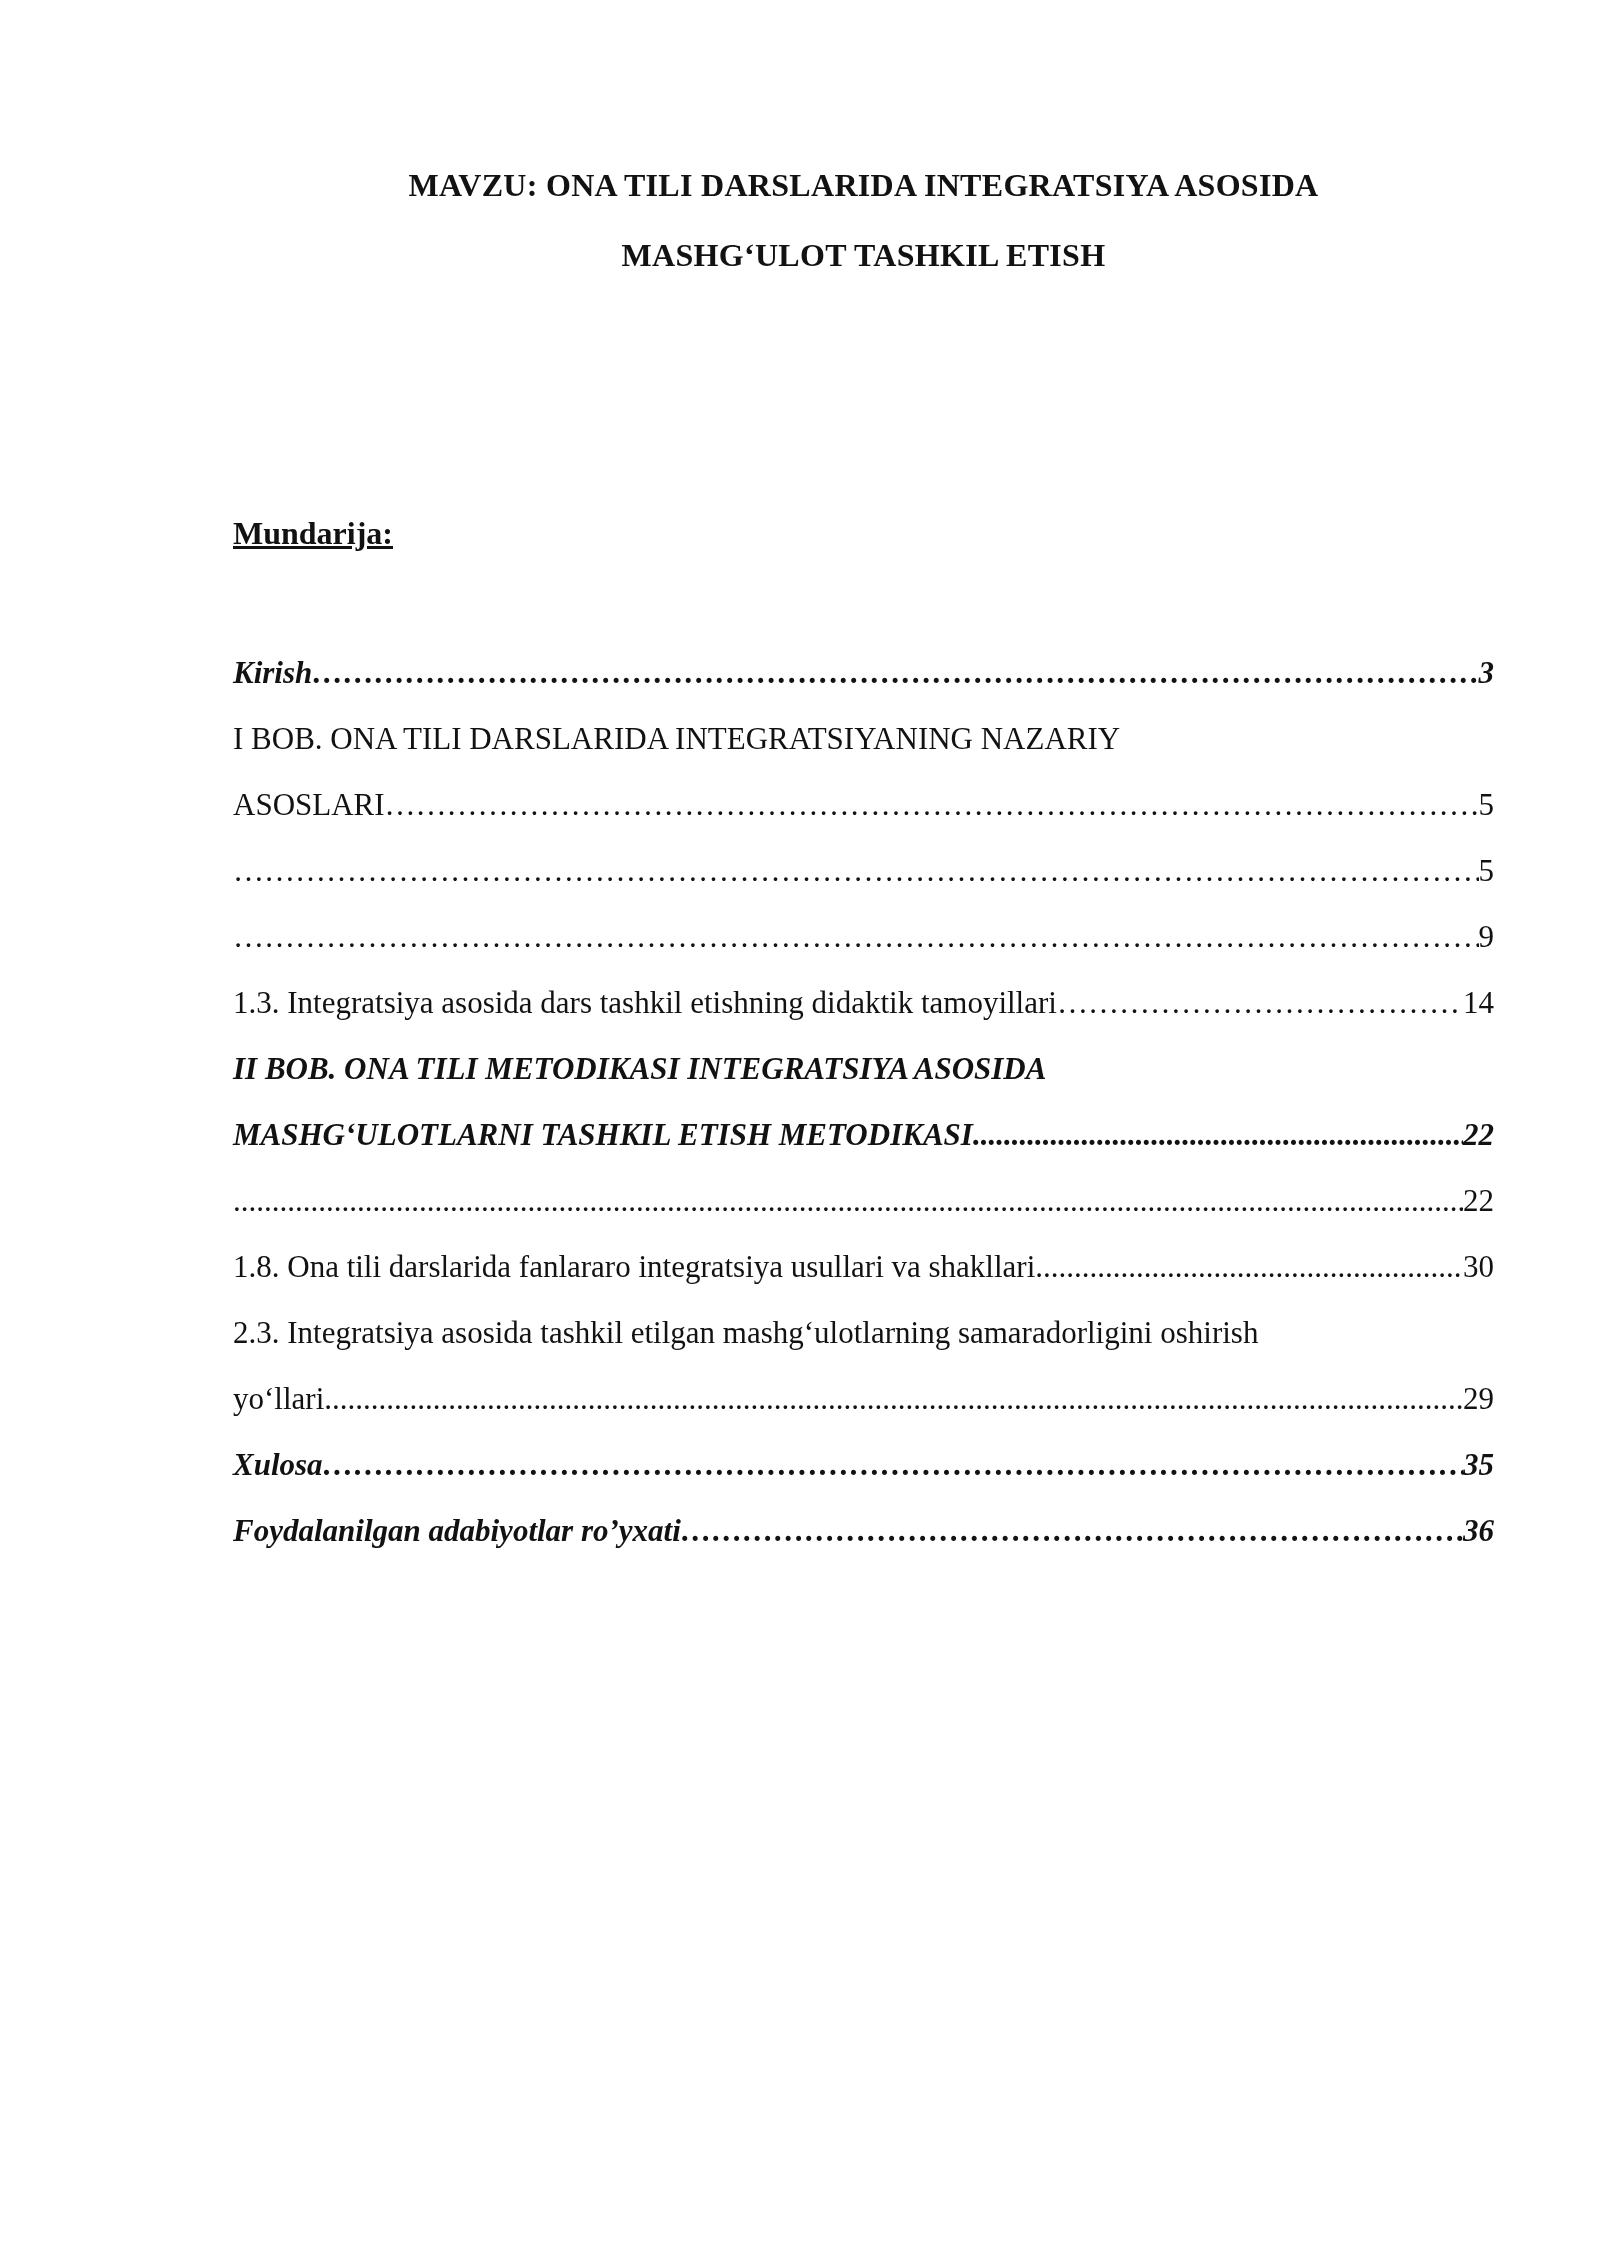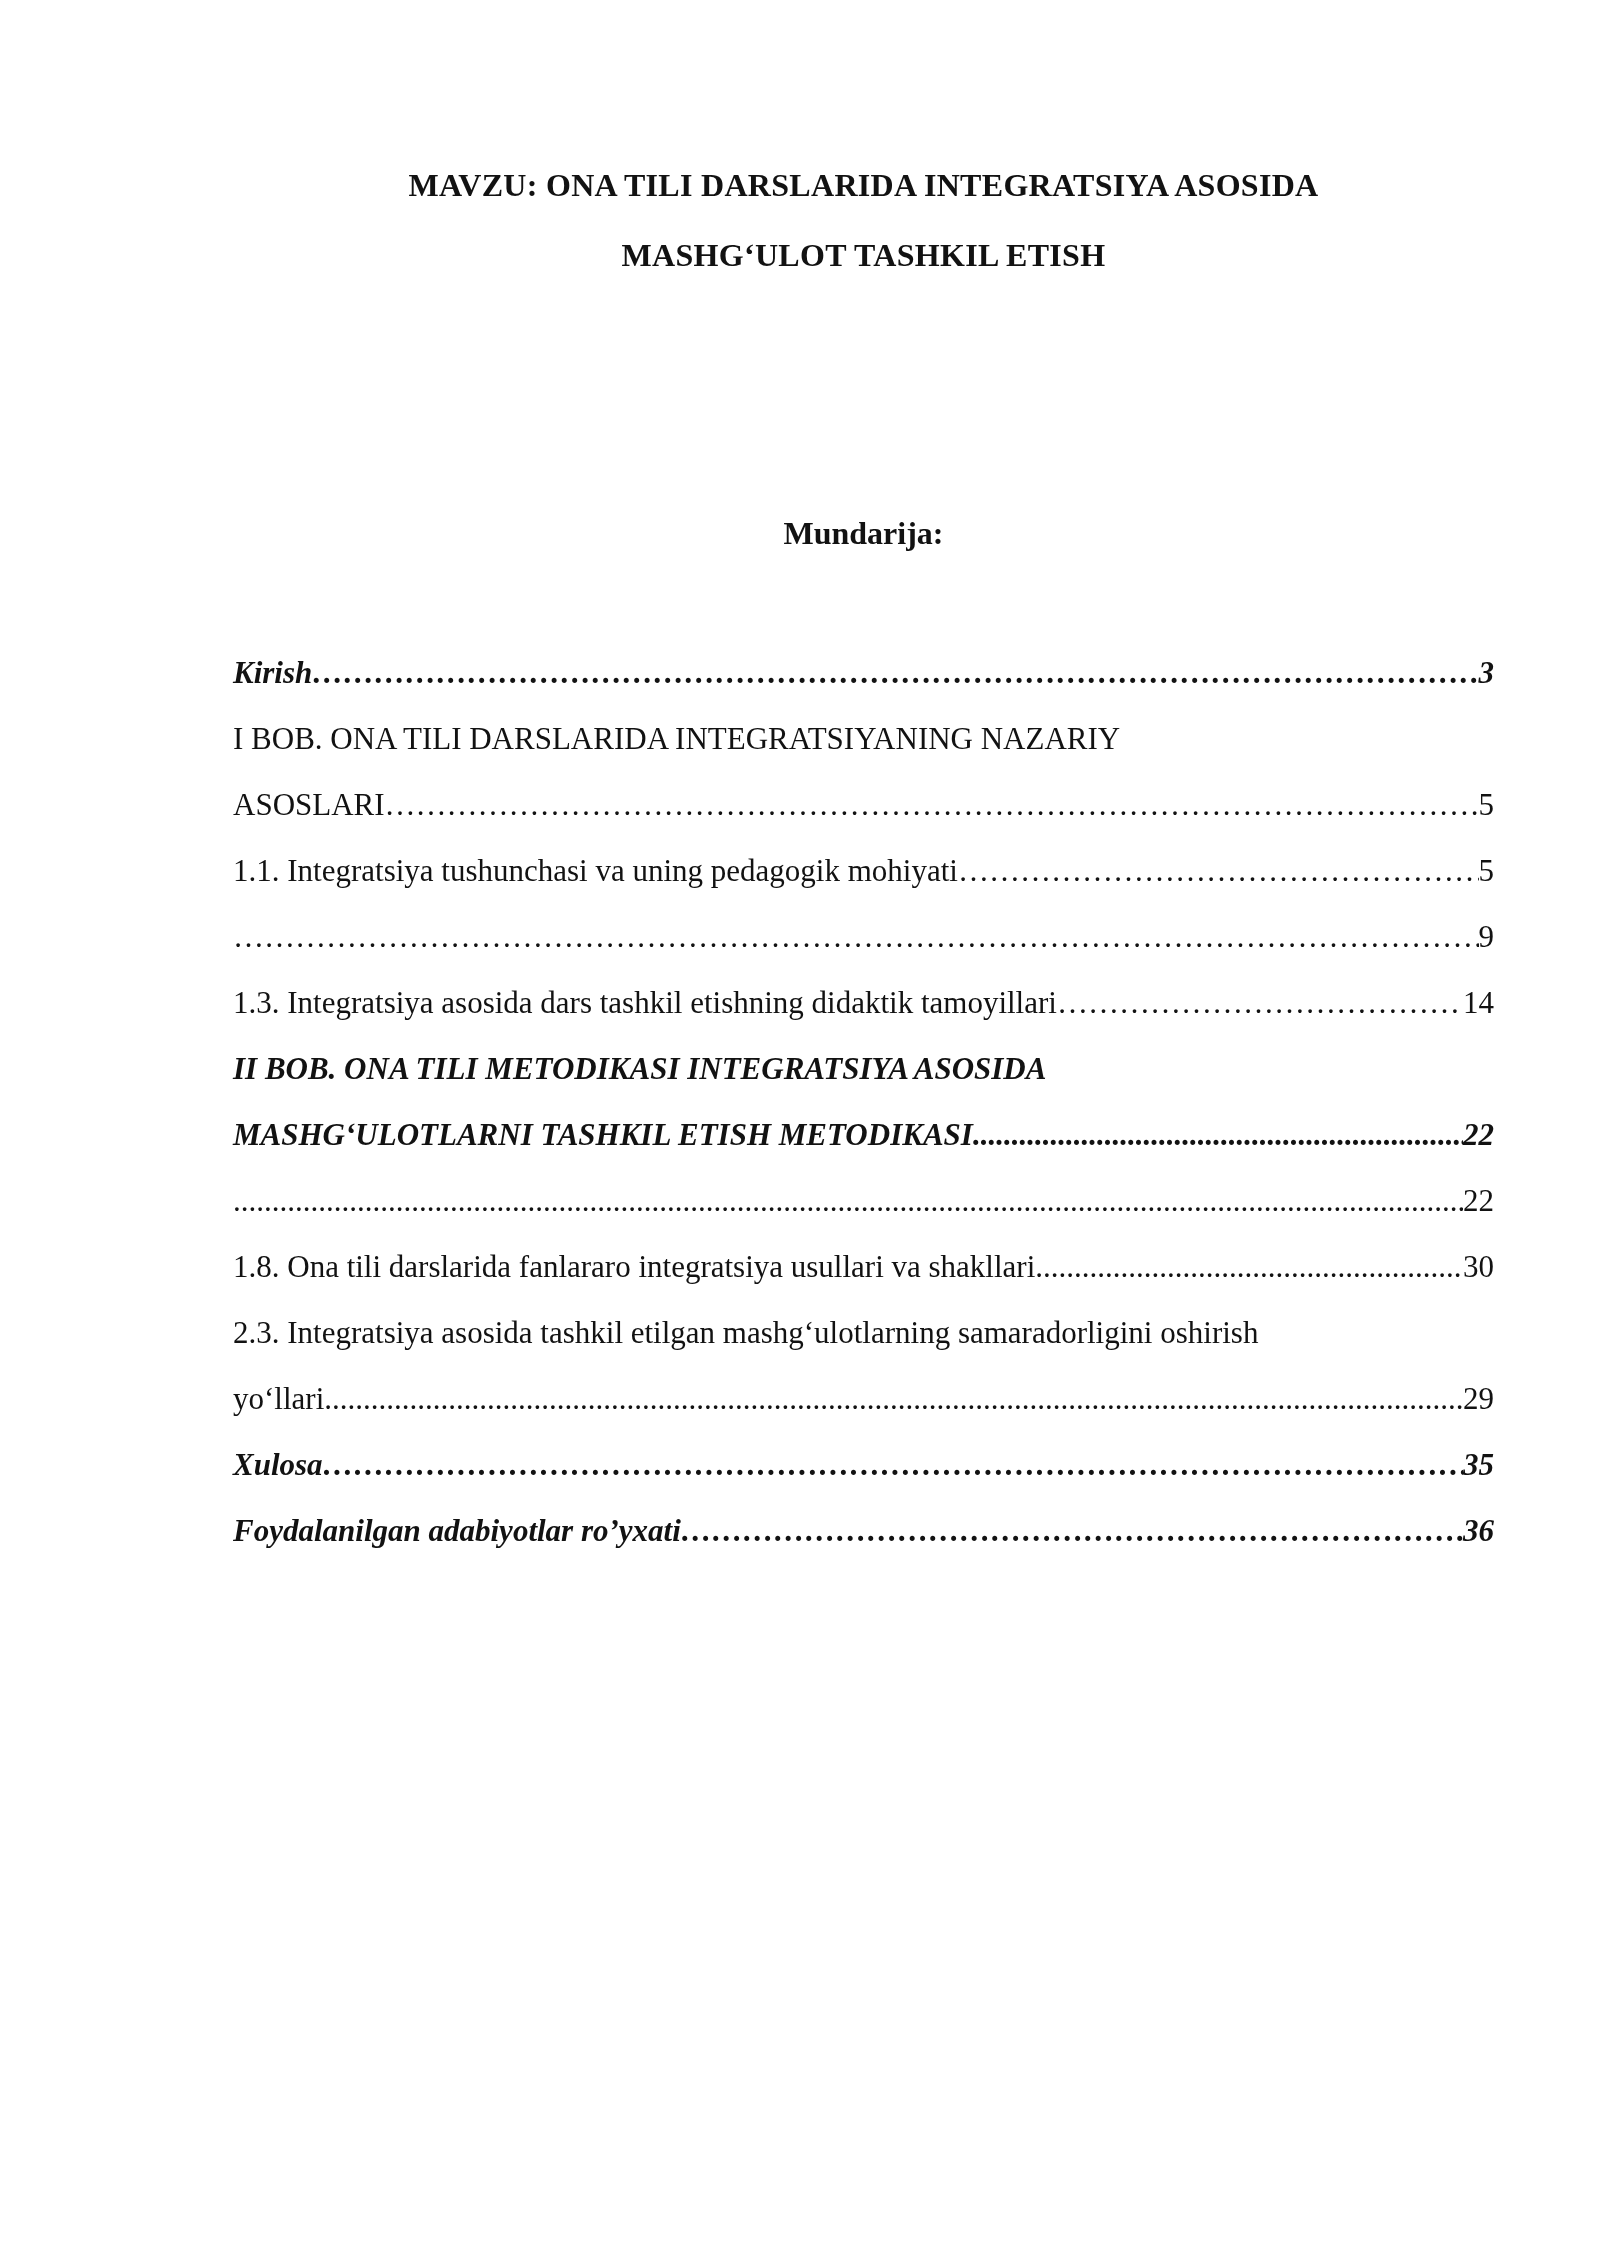--- a/index.html
+++ b/index.html
@@ -25,22 +25,23 @@
     font-weight: bold;
     font-size: 32px;
     line-height: 70px;
     text-align: center;
     letter-spacing: 0.3px;
   }
   .toc-heading {
     font-weight: bold;
     font-size: 32px;
     line-height: 66px;
-    text-align: center;
+    text-align: left;
     margin-top: 210px;
+    text-decoration: underline;
   }
   .toc {
     margin-top: 74px;
   }
   .toc-line {
     display: flex;
     align-items: baseline;
     font-size: 31px;
     line-height: 66px;
     white-space: nowrap;
@@ -85,21 +86,20 @@
     <span class="pg"></span>
   </div>
 
   <div class="toc-line">
     <span class="t">ASOSLARI</span>
     <span class="leader">………………………………………………………………………………………………………………………………………………………………………………………………………………………………………………</span>
     <span class="pg">5</span>
   </div>
 
   <div class="toc-line">
-    <span class="t">1.1. Integratsiya tushunchasi va uning pedagogik mohiyati</span>
     <span class="leader">………………………………………………………………………………………………………………………………………………………………………………………………………………………………………………</span>
     <span class="pg">5</span>
   </div>
 
   <div class="toc-line">
     <span class="leader">………………………………………………………………………………………………………………………………………………………………………………………………………………………………………………</span>
     <span class="pg">9</span>
   </div>
 
   <div class="toc-line">

